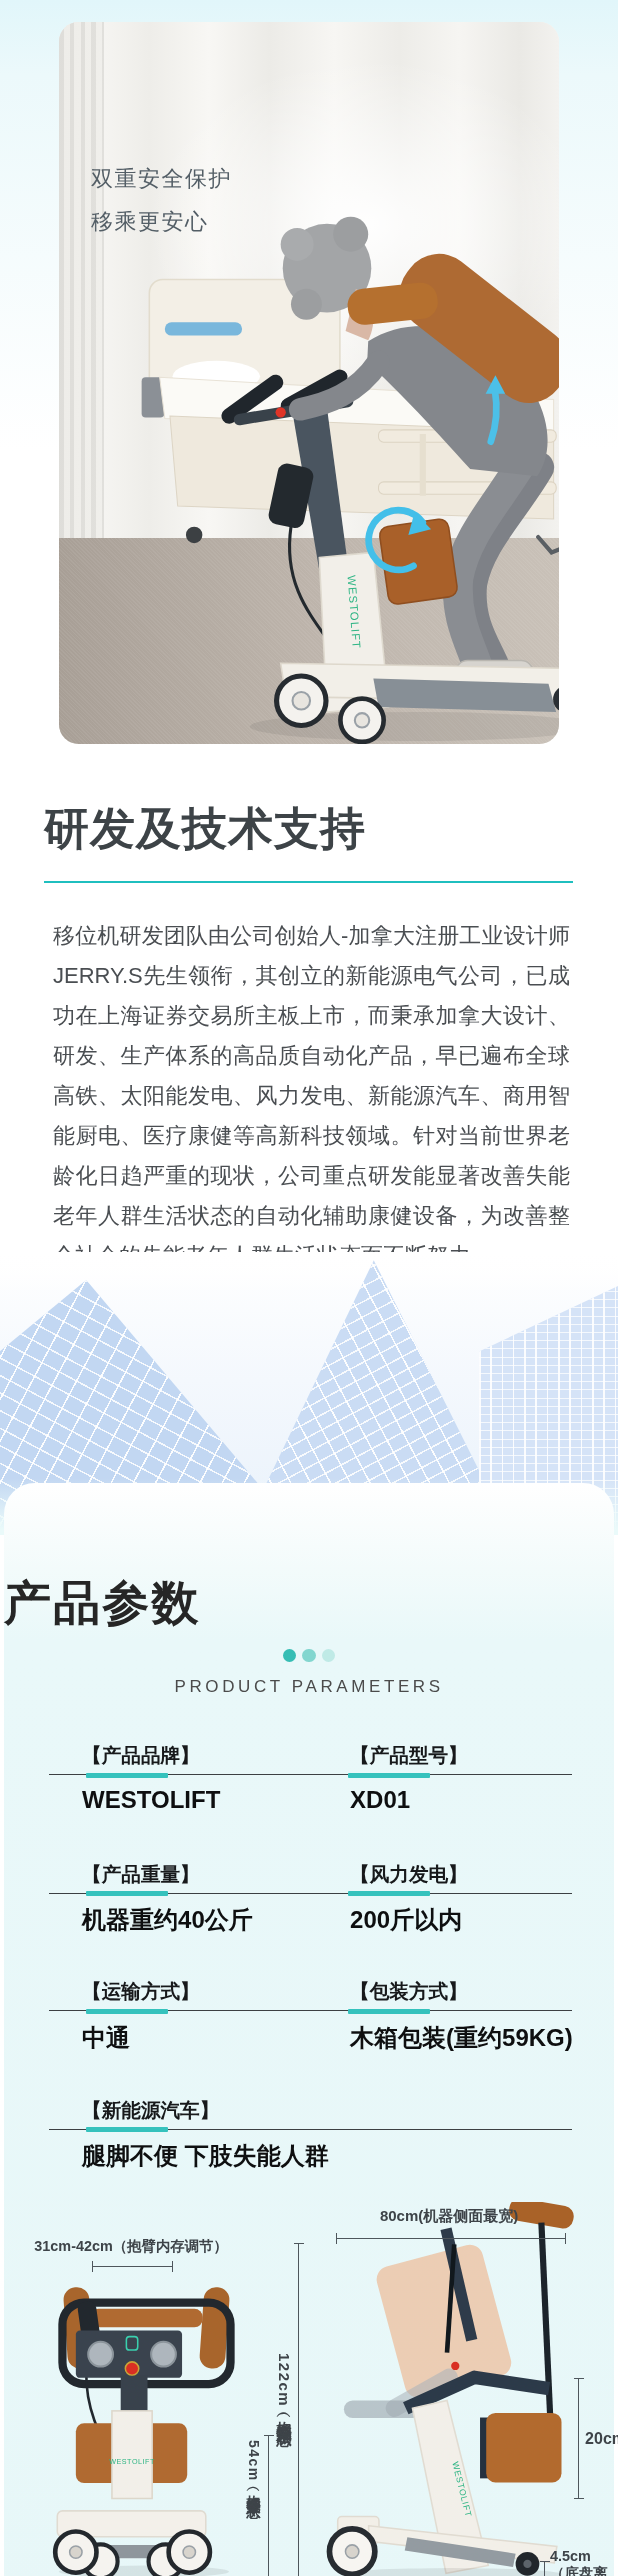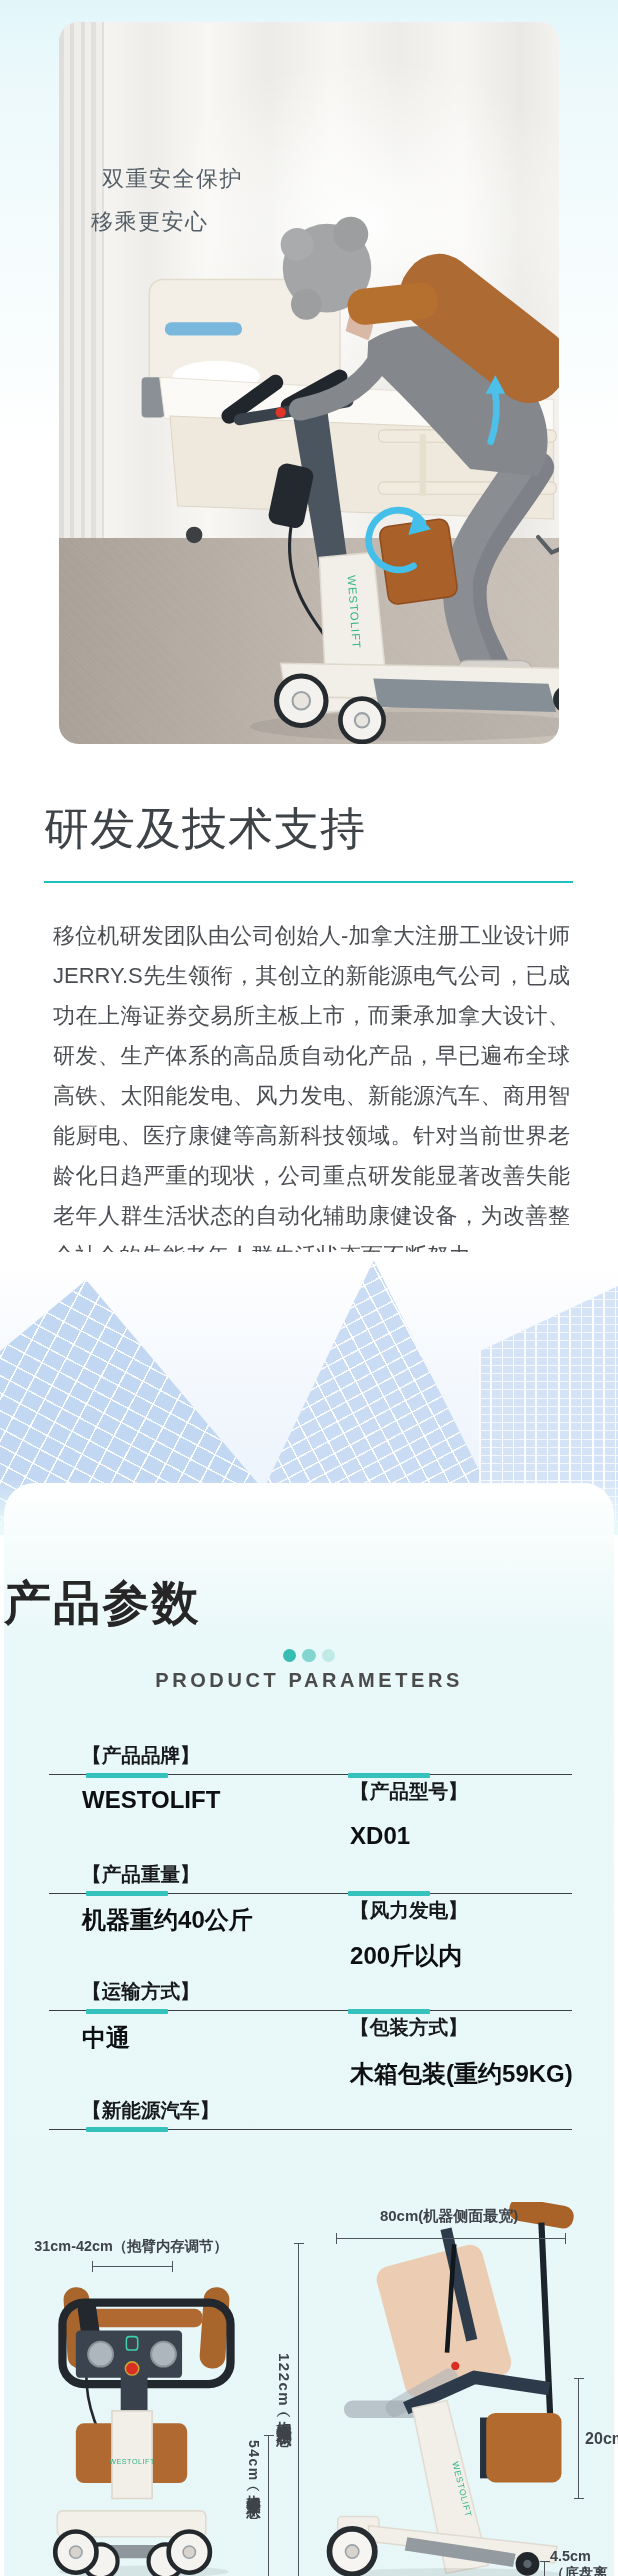--- a/index.html
+++ b/index.html
@@ -18,25 +18,25 @@
        linear-gradient(90deg,#e7e5e1 0%,#f6f5f2 8%,#eeede9 18%,#f8f7f4 30%,#ecebe7 42%,#f7f6f3 55%,#edece8 68%,#f6f5f2 80%,#eae9e5 92%,#f3f2ef 100%);}
   .blinds{position:absolute;left:0;top:0;width:45px;height:523px;opacity:.85;
      background:repeating-linear-gradient(90deg,#dddcd8 0 4.6px,#efeeea 4.6px 10.8px);}
   .carpet{position:absolute;left:0;top:516px;width:100%;height:206px;
      background:linear-gradient(90deg,#a89f96,#bdb4ab 50%,#c9c1b8);}
   .carpet::after{content:"";position:absolute;inset:0;
      background:repeating-linear-gradient(45deg,rgba(255,255,255,.06) 0 1px,transparent 1px 2.6px);}
   .scene-art{position:absolute;left:0;top:0;}
   .hero-title{position:absolute;left:31px;top:75px;font-size:34px;font-weight:800;color:#4b555c;letter-spacing:1.5px;}
   .hero-sub{position:absolute;left:32px;font-size:22px;font-weight:400;color:#535e66;letter-spacing:1.5px;}
-  .hero-sub1{top:142px;padding-left:11px;} .hero-sub2{top:185px;}
+  .hero-sub1{top:142px;} .hero-sub2{top:185px;}
 
   
   .rnd{position:absolute;left:0;top:752px;width:618px;height:500px;background:#ffffff;}
-  .rnd-title{position:absolute;left:44px;top:47px;font-size:45px;font-weight:400;color:#3d4347;letter-spacing:1px;}
+  .rnd-title{position:absolute;left:44px;top:47px;font-size:45px;font-weight:700;color:#3d4347;letter-spacing:1px;}
   .rnd-rule{position:absolute;left:44px;top:129px;width:529px;height:2.1px;background:#1fbfbf;}
   .rnd-para{position:absolute;left:53px;top:164px;width:517px;font-size:22px;line-height:40px;
             color:#4a4e52;font-weight:500;text-align:justify;}
 
   
   .building{position:absolute;left:0;top:1252px;width:618px;height:283px;overflow:hidden;
             background:linear-gradient(180deg,#ffffff 0%,#f4f8fd 45%,#e9f2fb 100%);}
   .tw{position:absolute;}
   .tw1{left:-26px;top:28px;width:330px;height:258px;
        clip-path:polygon(34% 0,100% 100%,0 100%,0 36%);
@@ -59,27 +59,27 @@
        background:linear-gradient(180deg,rgba(234,250,250,0),#eafafa 90%);}
 
   
   .param-card{position:absolute;left:4.1px;top:1483px;width:610px;height:1213px;
       border-radius:31px 31px 0 0;
       background:linear-gradient(180deg,#ffffff 0%,#f3fbfb 7%,#e9f8f9 13%,#e7f7f8 100%);}
   .p-title{position:absolute;left:0;top:89px;width:100%;
            font-size:47px;font-weight:800;color:#262626;letter-spacing:2.1px;}
   .p-dots{position:absolute;left:0;top:166px;width:100%;text-align:center;}
   .p-dots span{display:inline-block;width:13.4px;height:13.4px;border-radius:50%;margin:0 3.1px;}
-  .p-sub{position:absolute;left:0;top:186px;width:100%;text-align:center;
-         font-size:20px;color:#4b4b4b;letter-spacing:3.6px;font-weight:700;}
+  .p-sub{position:absolute;left:0;top:194px;width:100%;text-align:center;
+         font-size:17px;color:#4b4b4b;letter-spacing:3.6px;font-weight:400;}
   .p-row-line{position:absolute;left:45px;width:523px;height:1px;background:#3c4043;}
   .teal-seg{position:absolute;width:82px;height:4.6px;background:#35c2bd;border-radius:1px;}
   .p-label{position:absolute;font-size:19.6px;font-weight:700;color:#17191b;}
   .p-value{position:absolute;font-size:24px;font-weight:700;color:#0e0f10;}
-  .colL{left:78px;} .colR{left:346px;margin-top:36px;}
+  .colL{left:78px;} .colR{left:346px;}
 
   
   .dimh{position:absolute;height:1px;background:#4e565c;}
   .dimh::before,.dimh::after{content:"";position:absolute;top:-4.6px;width:1px;height:10.3px;background:#4e565c;}
   .dimh::before{left:0;} .dimh::after{right:0;}
   .dimv{position:absolute;width:1px;background:#4e565c;}
   .dimv::before,.dimv::after{content:"";position:absolute;left:-4.6px;width:10.3px;height:1px;background:#4e565c;}
   .dimv::before{top:0;} .dimv::after{bottom:0;}
   .dimtext{position:absolute;color:#3e4449;font-weight:700;}
   .vtext{writing-mode:vertical-rl;text-orientation:mixed;letter-spacing:1.5px;}
@@ -208,20 +208,21 @@
     <div class="p-label colR" style="top:495px">【包装方式】</div>
     <div class="p-row-line" style="top:527px"></div>
     <div class="teal-seg" style="left:82px;top:526px"></div>
     <div class="teal-seg" style="left:344px;top:526px"></div>
     <div class="p-value colL" style="top:539px">中通</div>
     <div class="p-value colR" style="top:539px">木箱包装(重约59KG)</div>
 
     <div class="p-label colL" style="top:614px">【新能源汽车】</div>
     <div class="p-row-line" style="top:646px"></div>
     <div class="teal-seg" style="left:82px;top:644px"></div>
+    <div class="p-value colL" style="top:657px">腿脚不便 下肢失能人群</div>
 
     <svg class="abs" style="left:47px;top:800px" width="192" height="298" viewBox="0 0 372 578">
       <rect x="28" y="8" width="50" height="158" rx="24" fill="#a8652c" transform="rotate(-4 53 87)"></rect>
       <rect x="292" y="8" width="50" height="158" rx="24" fill="#a8652c" transform="rotate(4 317 87)"></rect>
       <rect x="76" y="50" width="218" height="36" rx="16" fill="#b06a31"></rect>
       <rect x="22" y="38" width="326" height="158" rx="42" fill="none" stroke="#22282e" stroke-width="16"></rect>
       <rect x="58" y="36" width="36" height="118" rx="14" fill="#22282e" transform="rotate(-8 76 95)"></rect>
       <path d="M70,150 C60,230 95,300 120,340" stroke="#22282e" stroke-width="5" fill="none"></path>
       <rect x="48" y="92" width="206" height="92" rx="8" fill="#3a434e"></rect>
       <circle cx="96" cy="138" r="24" fill="#aeb6bd" stroke="#8b949b" stroke-width="4"></circle>

